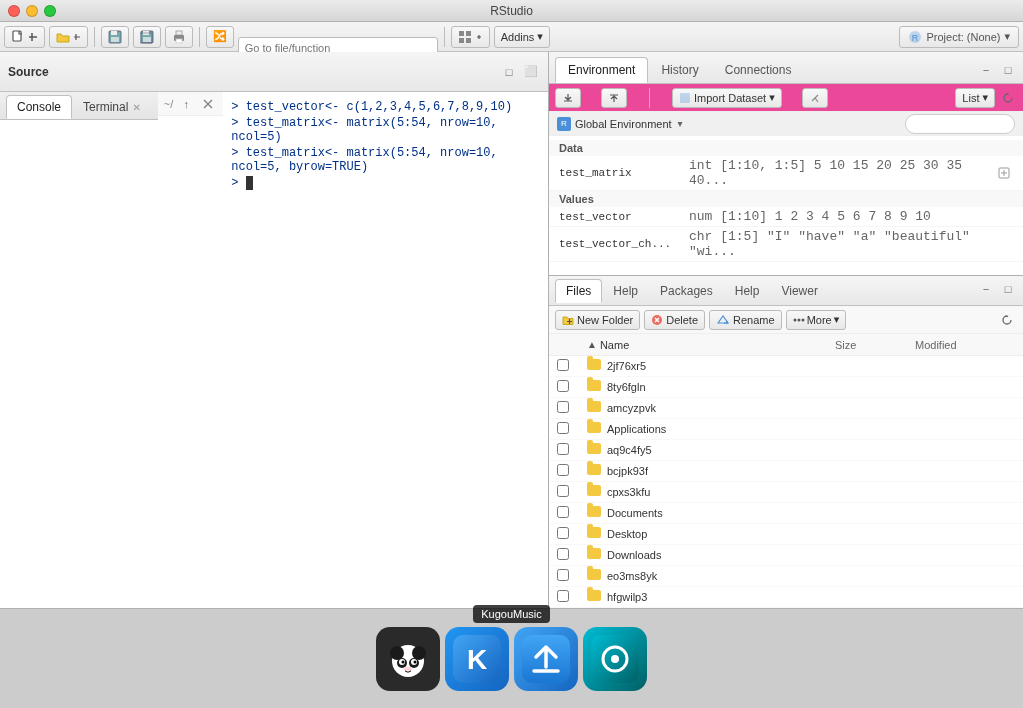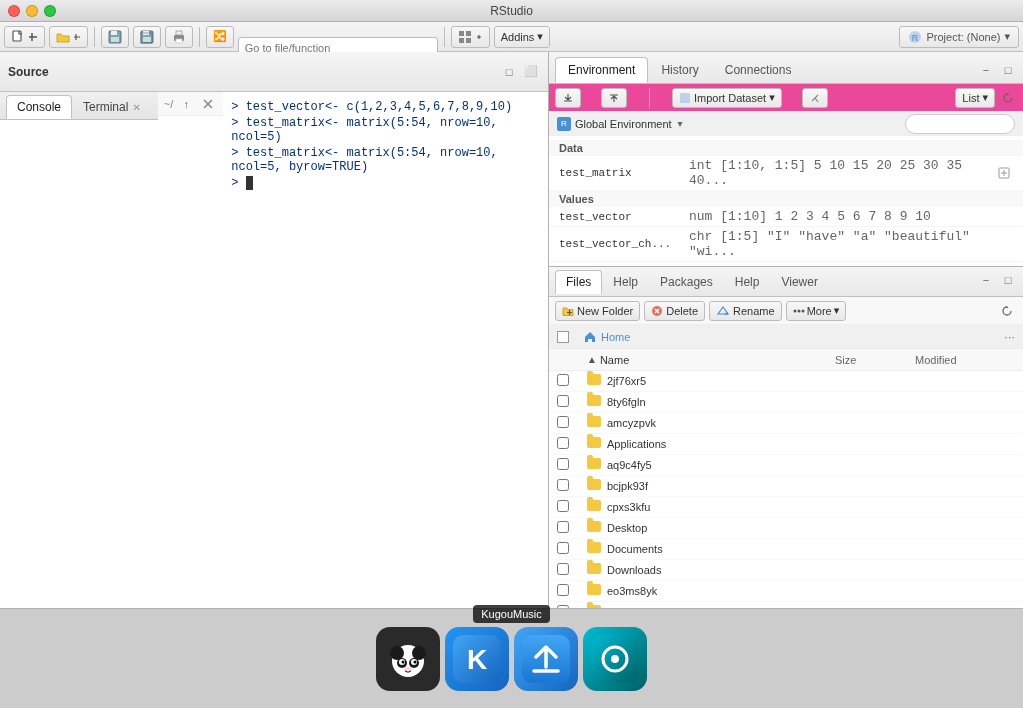--- a/index.html
+++ b/index.html
@@ -794,29 +794,20 @@
           <span>More</span>
           <span>▾</span>
         </button>
         <div class="files-refresh">
           <svg width="14" height="14" viewBox="0 0 14 14">
               <path d="M11 7A4 4 0 1 1 7 3" stroke="#666" stroke-width="1.3" fill="none"></path>
               <path d="M7 2l1.5 2-2 0z" fill="#666"></path>
             </svg>
         </div>
       </div>
-      <div class="breadcrumb-bar">
-        <div class="breadcrumb-checkbox"></div>
-        <span style="width:6px"></span>
-        <svg width="14" height="14" viewBox="0 0 14 14">
-            <path d="M2 7L7 2l5 5v5H9V9H5v3H2z" fill="#4a90d9"></path>
-          </svg>
-        <span class="breadcrumb-text">Home</span>
-        <span class="breadcrumb-dots">···</span>
-      </div>
       <div class="files-header">
         <div class="files-header-check"></div>
         <div class="files-header-name">
           <span class="sort-arrow">▲</span>
           <span>Name</span>
         </div>
         <div class="files-header-size">Size</div>
         <div class="files-header-modified">Modified</div>
       </div>
       <div class="files-body">
@@ -898,32 +889,32 @@
       <div class="file-size"></div>
       <div class="file-modified"></div>
     </div>
           <div class="file-row">
       <div class="file-check">
         <input type="checkbox" style="">
       </div>
       <div class="file-icon">
         <div class="folder-icon"></div>
       </div>
+      <div class="file-name">Documents</div>
+      <div class="file-size"></div>
+      <div class="file-modified"></div>
+    </div>
+          <div class="file-row">
+      <div class="file-check">
+        <input type="checkbox" style="">
+      </div>
+      <div class="file-icon">
+        <div class="folder-icon"></div>
+      </div>
       <div class="file-name">Desktop</div>
-      <div class="file-size"></div>
-      <div class="file-modified"></div>
-    </div>
-          <div class="file-row">
-      <div class="file-check">
-        <input type="checkbox" style="">
-      </div>
-      <div class="file-icon">
-        <div class="folder-icon"></div>
-      </div>
-      <div class="file-name">Documents</div>
       <div class="file-size"></div>
       <div class="file-modified"></div>
     </div>
           <div class="file-row">
       <div class="file-check">
         <input type="checkbox" style="">
       </div>
       <div class="file-icon">
         <div class="folder-icon"></div>
       </div>

